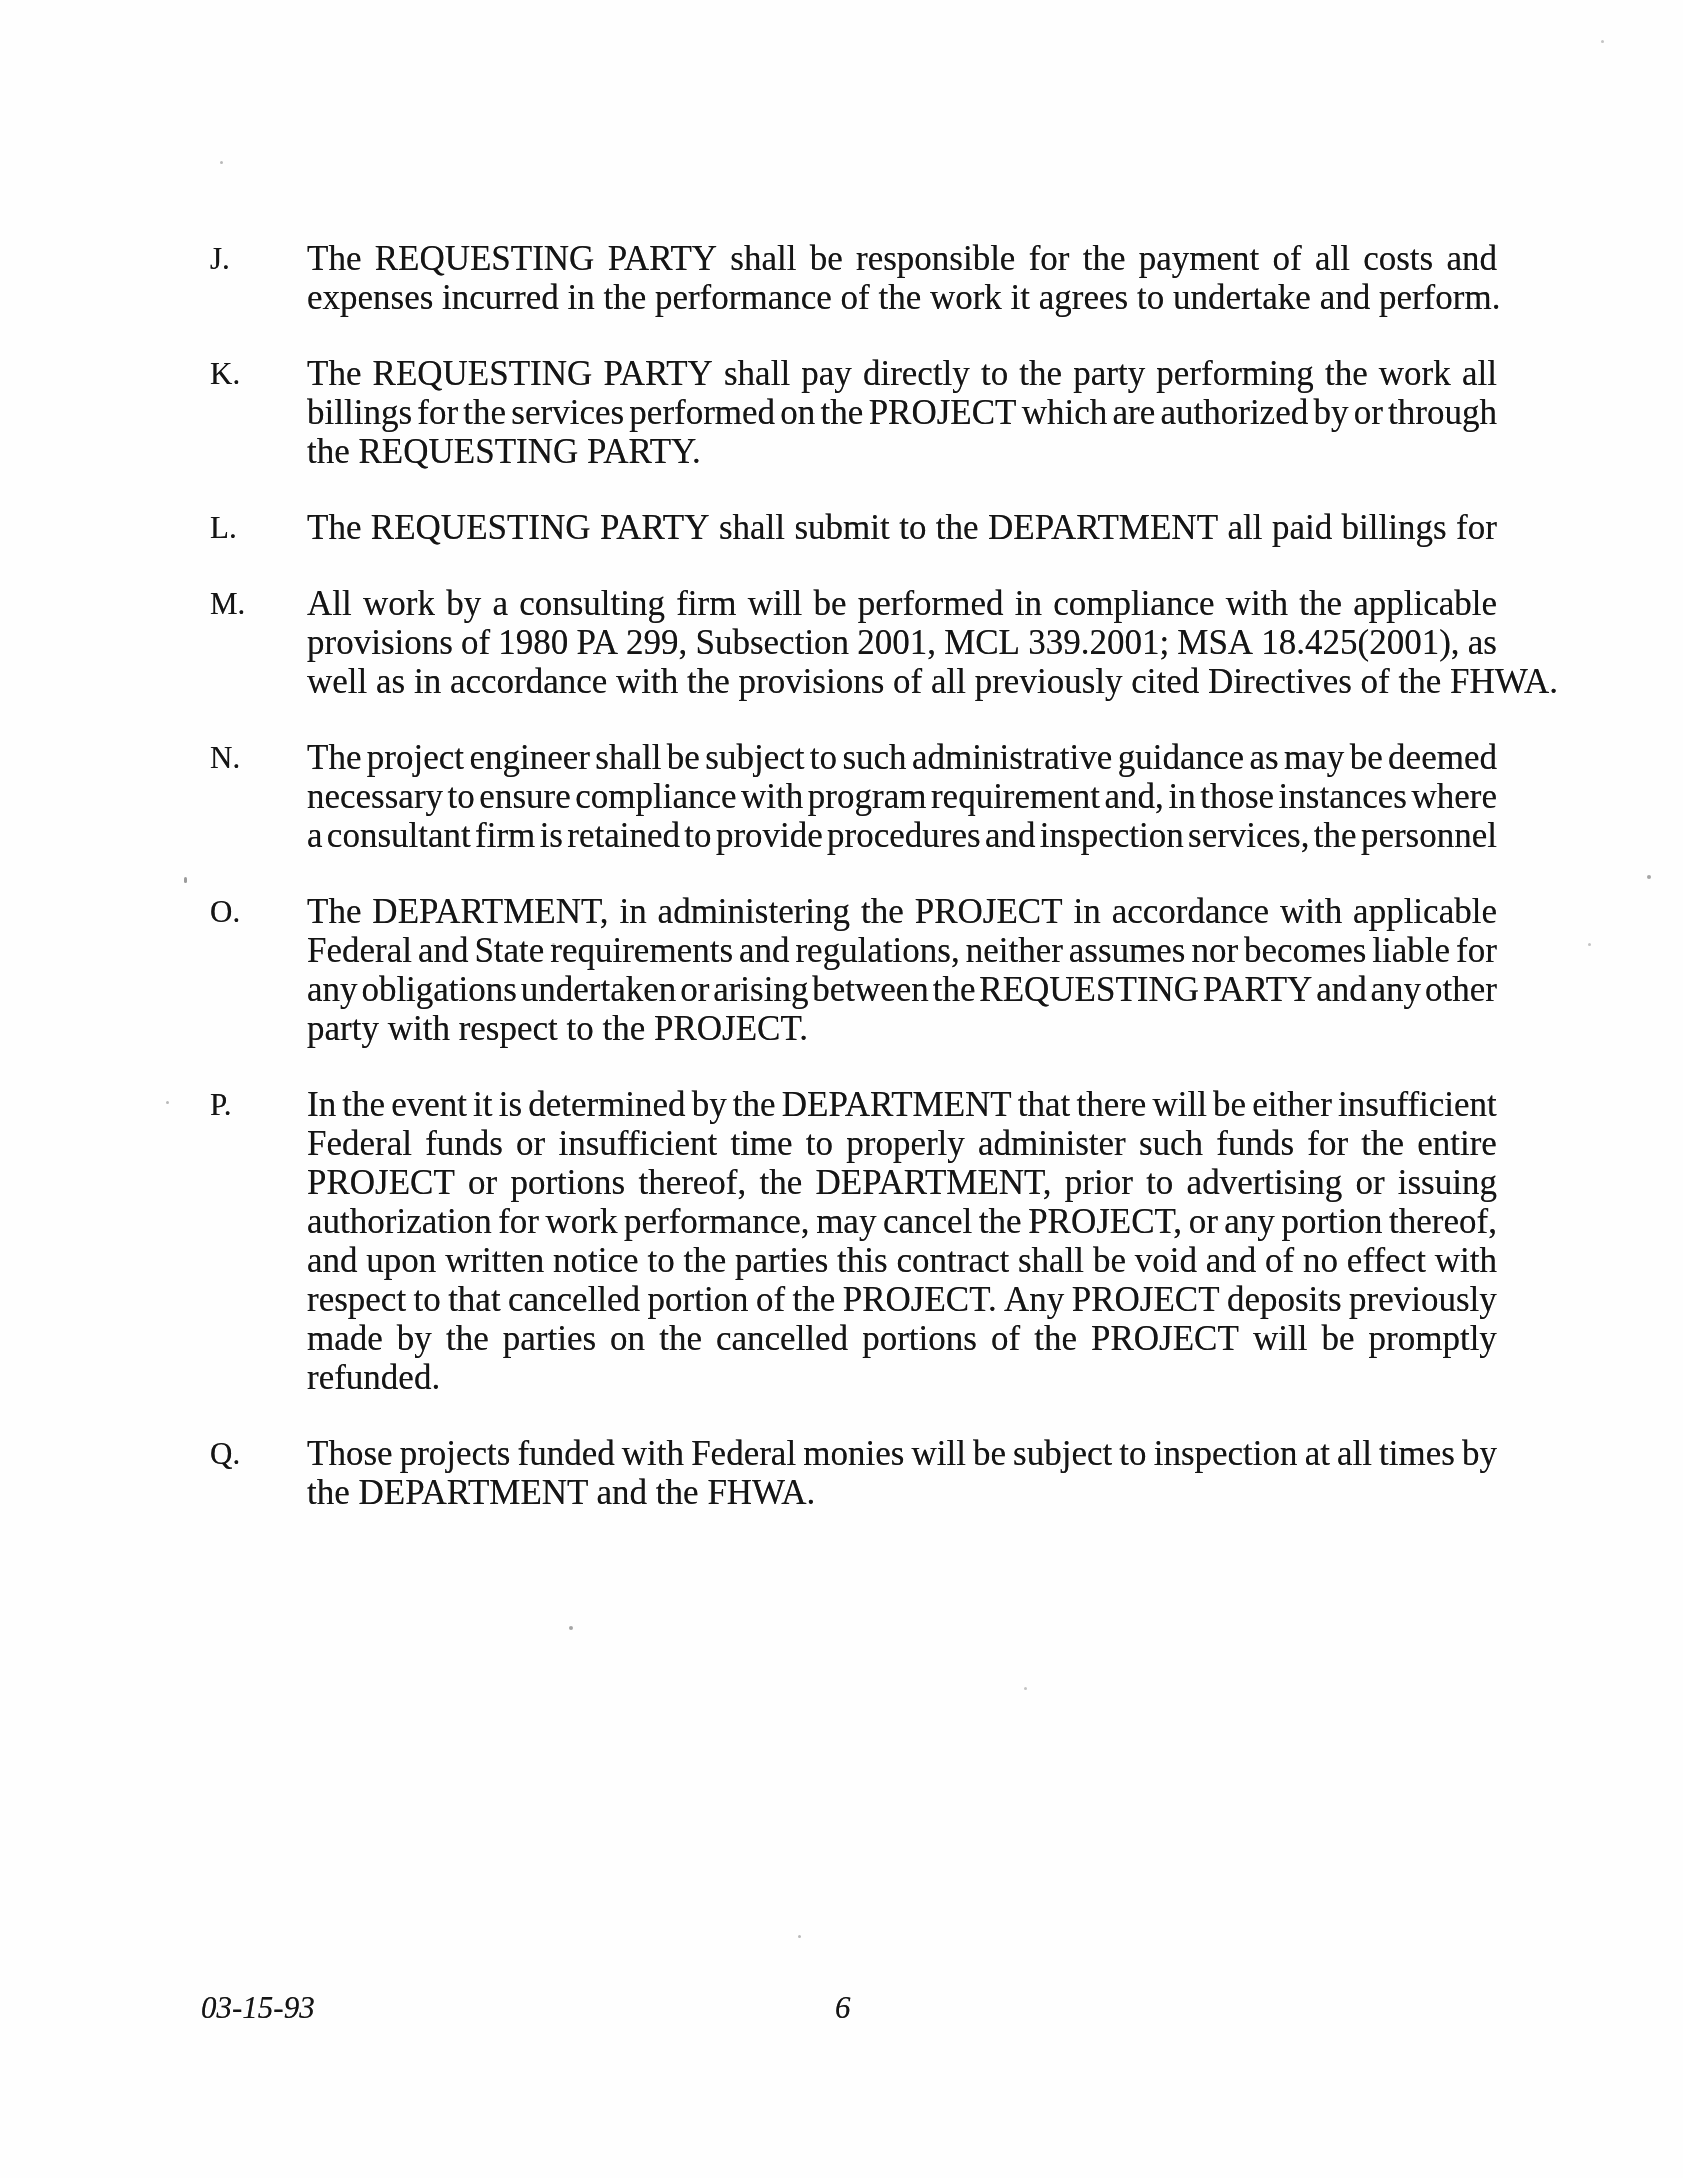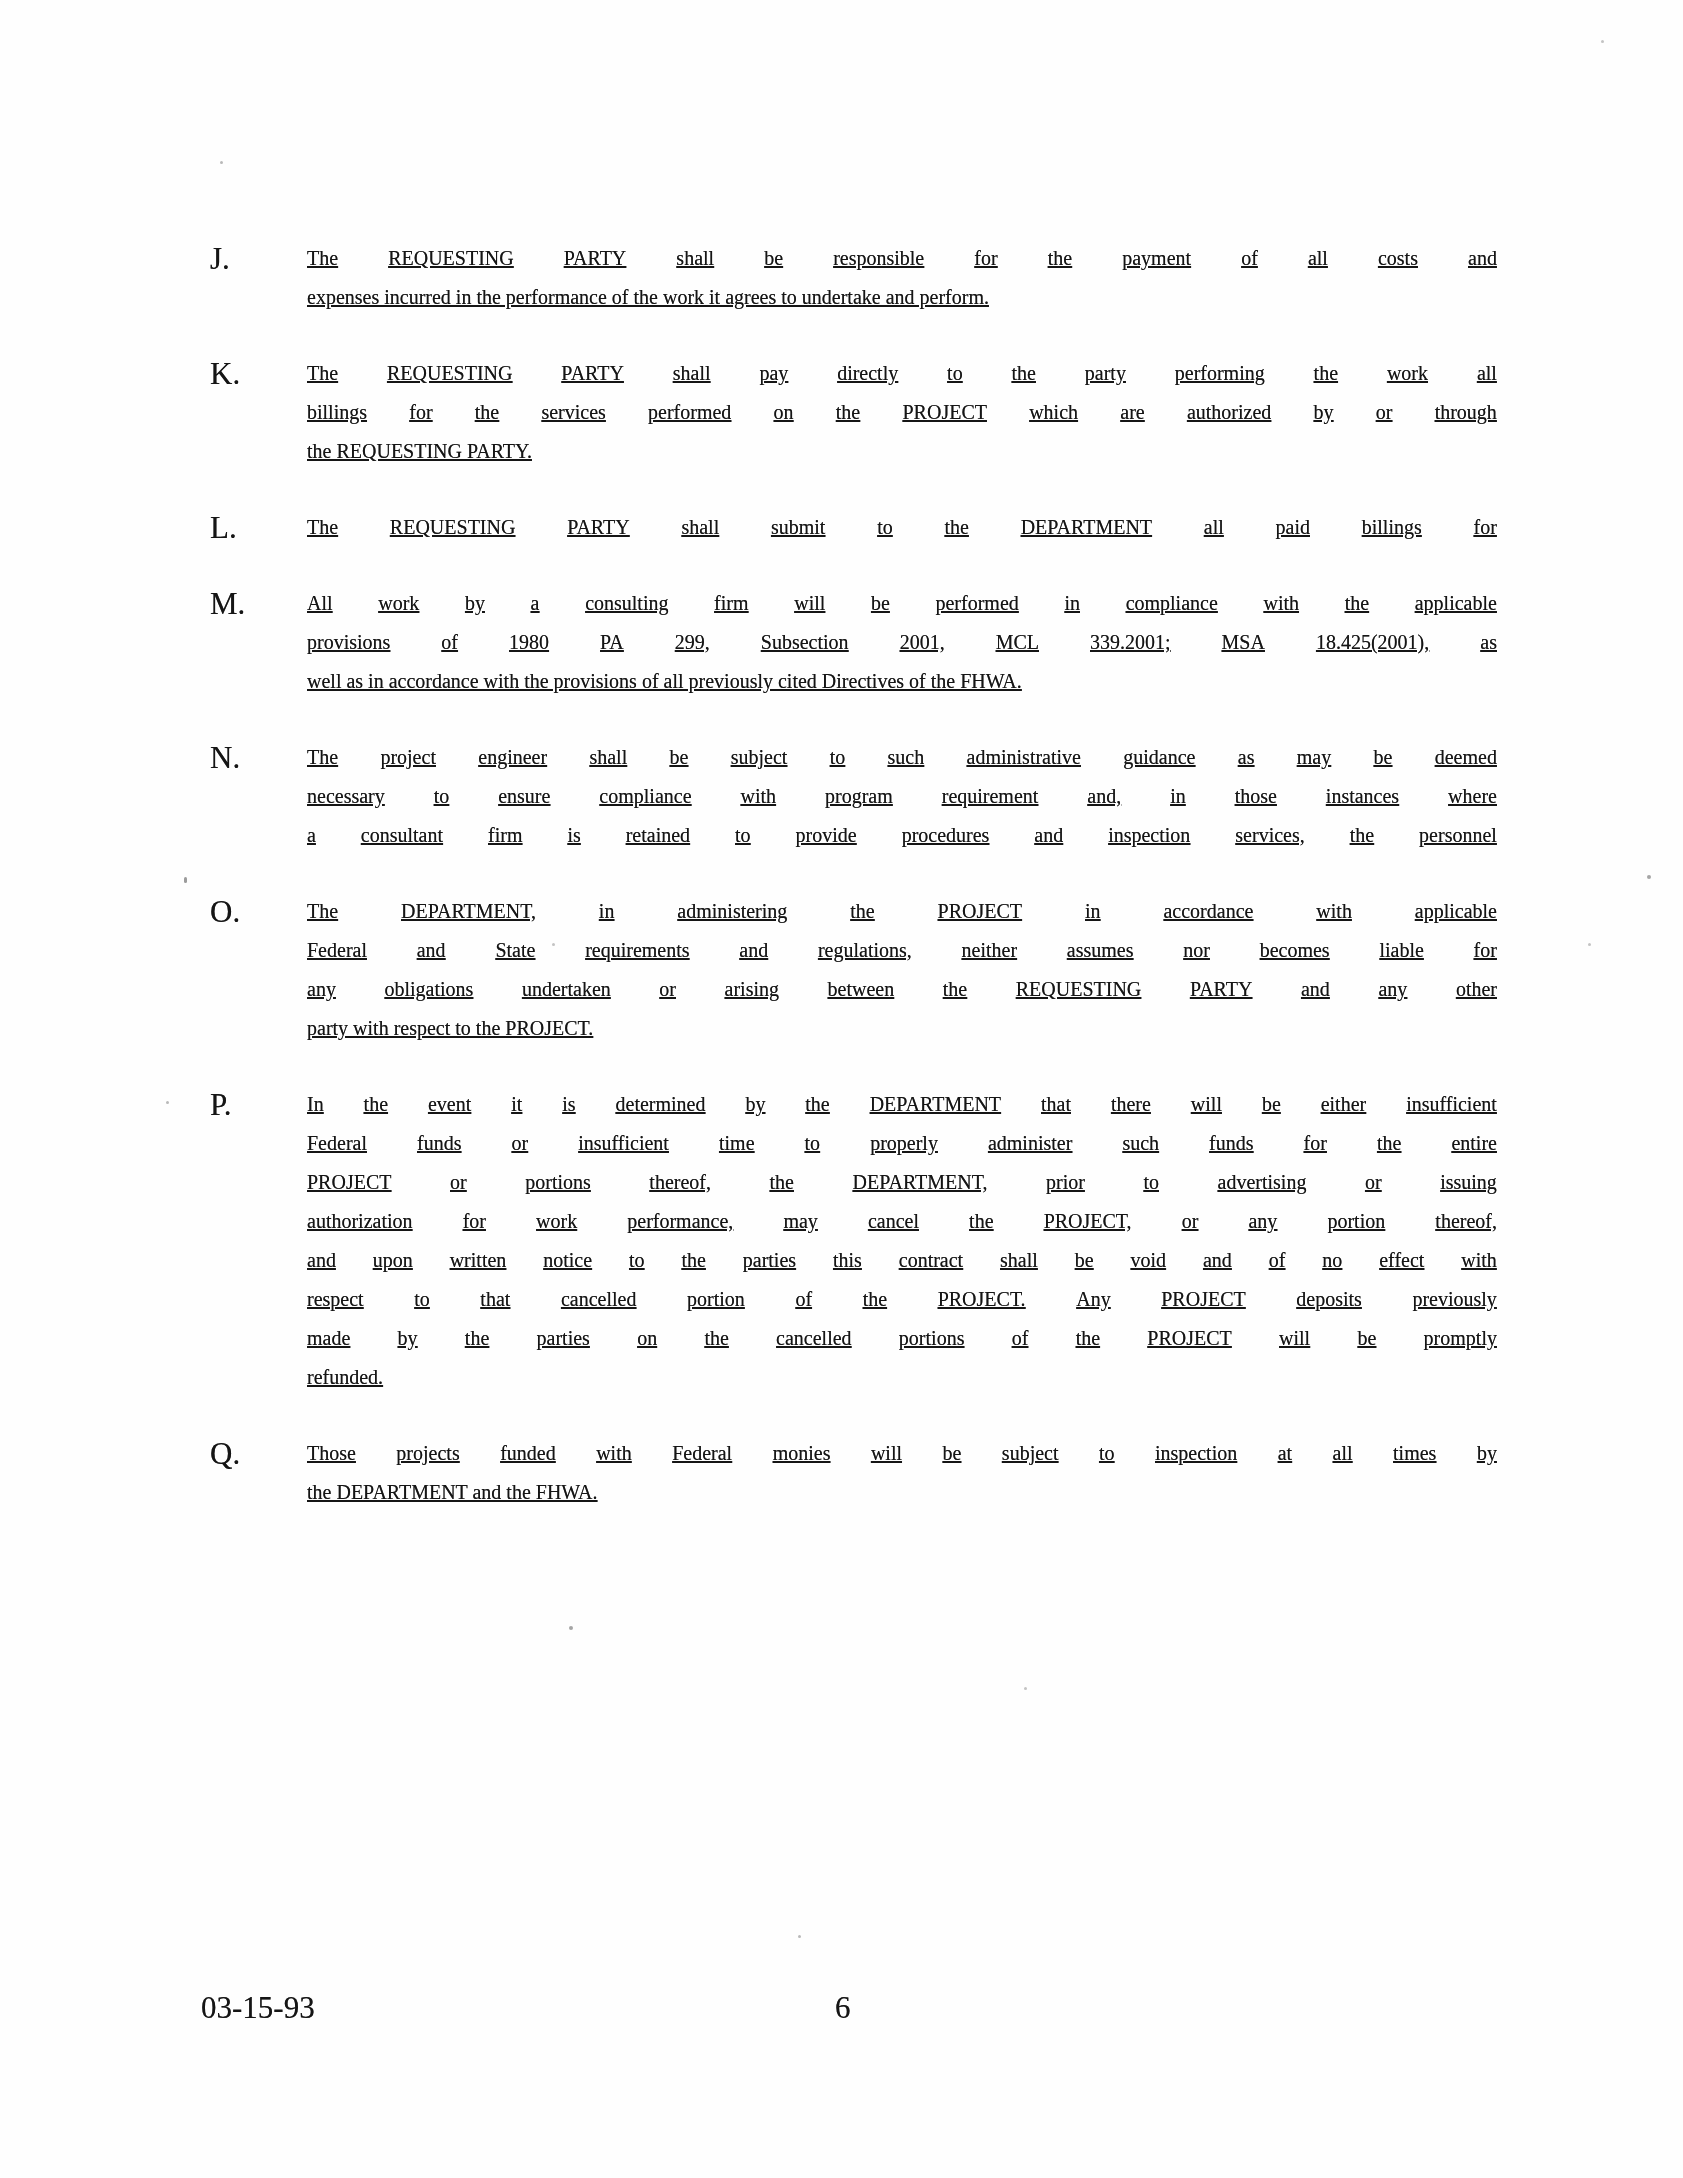--- a/index.html
+++ b/index.html
@@ -34,37 +34,37 @@
     line-height: 39px;
     text-shadow: 0 0 0.5px rgba(0,0,0,0.6);
   }
   .text {
     flex: 0 0 1190px;
     width: 1190px;
   }
   .line {
     display: flex;
     justify-content: space-between;
-    font-size: 20px;
+    font-size: 35px;
     line-height: 39px;
     white-space: pre;
     text-shadow: 0 0 0.5px rgba(0,0,0,0.6);
-    text-decoration: underline;
   }
   .line.last {
     display: block;
     text-align: left;
     white-space: nowrap;
   }
   .footer-date, .footer-page {
     position: absolute;
     top: 1988px;
     font-size: 31px;
     line-height: 39px;
     text-shadow: 0 0 0.5px rgba(0,0,0,0.6);
+    font-style: italic;
   }
   .footer-date { left: 201px; }
   .footer-page { left: 835px; }
   .speck {
     position: absolute;
     background: #3a3a3a;
     border-radius: 50%;
   }
 </style>
 </head>

